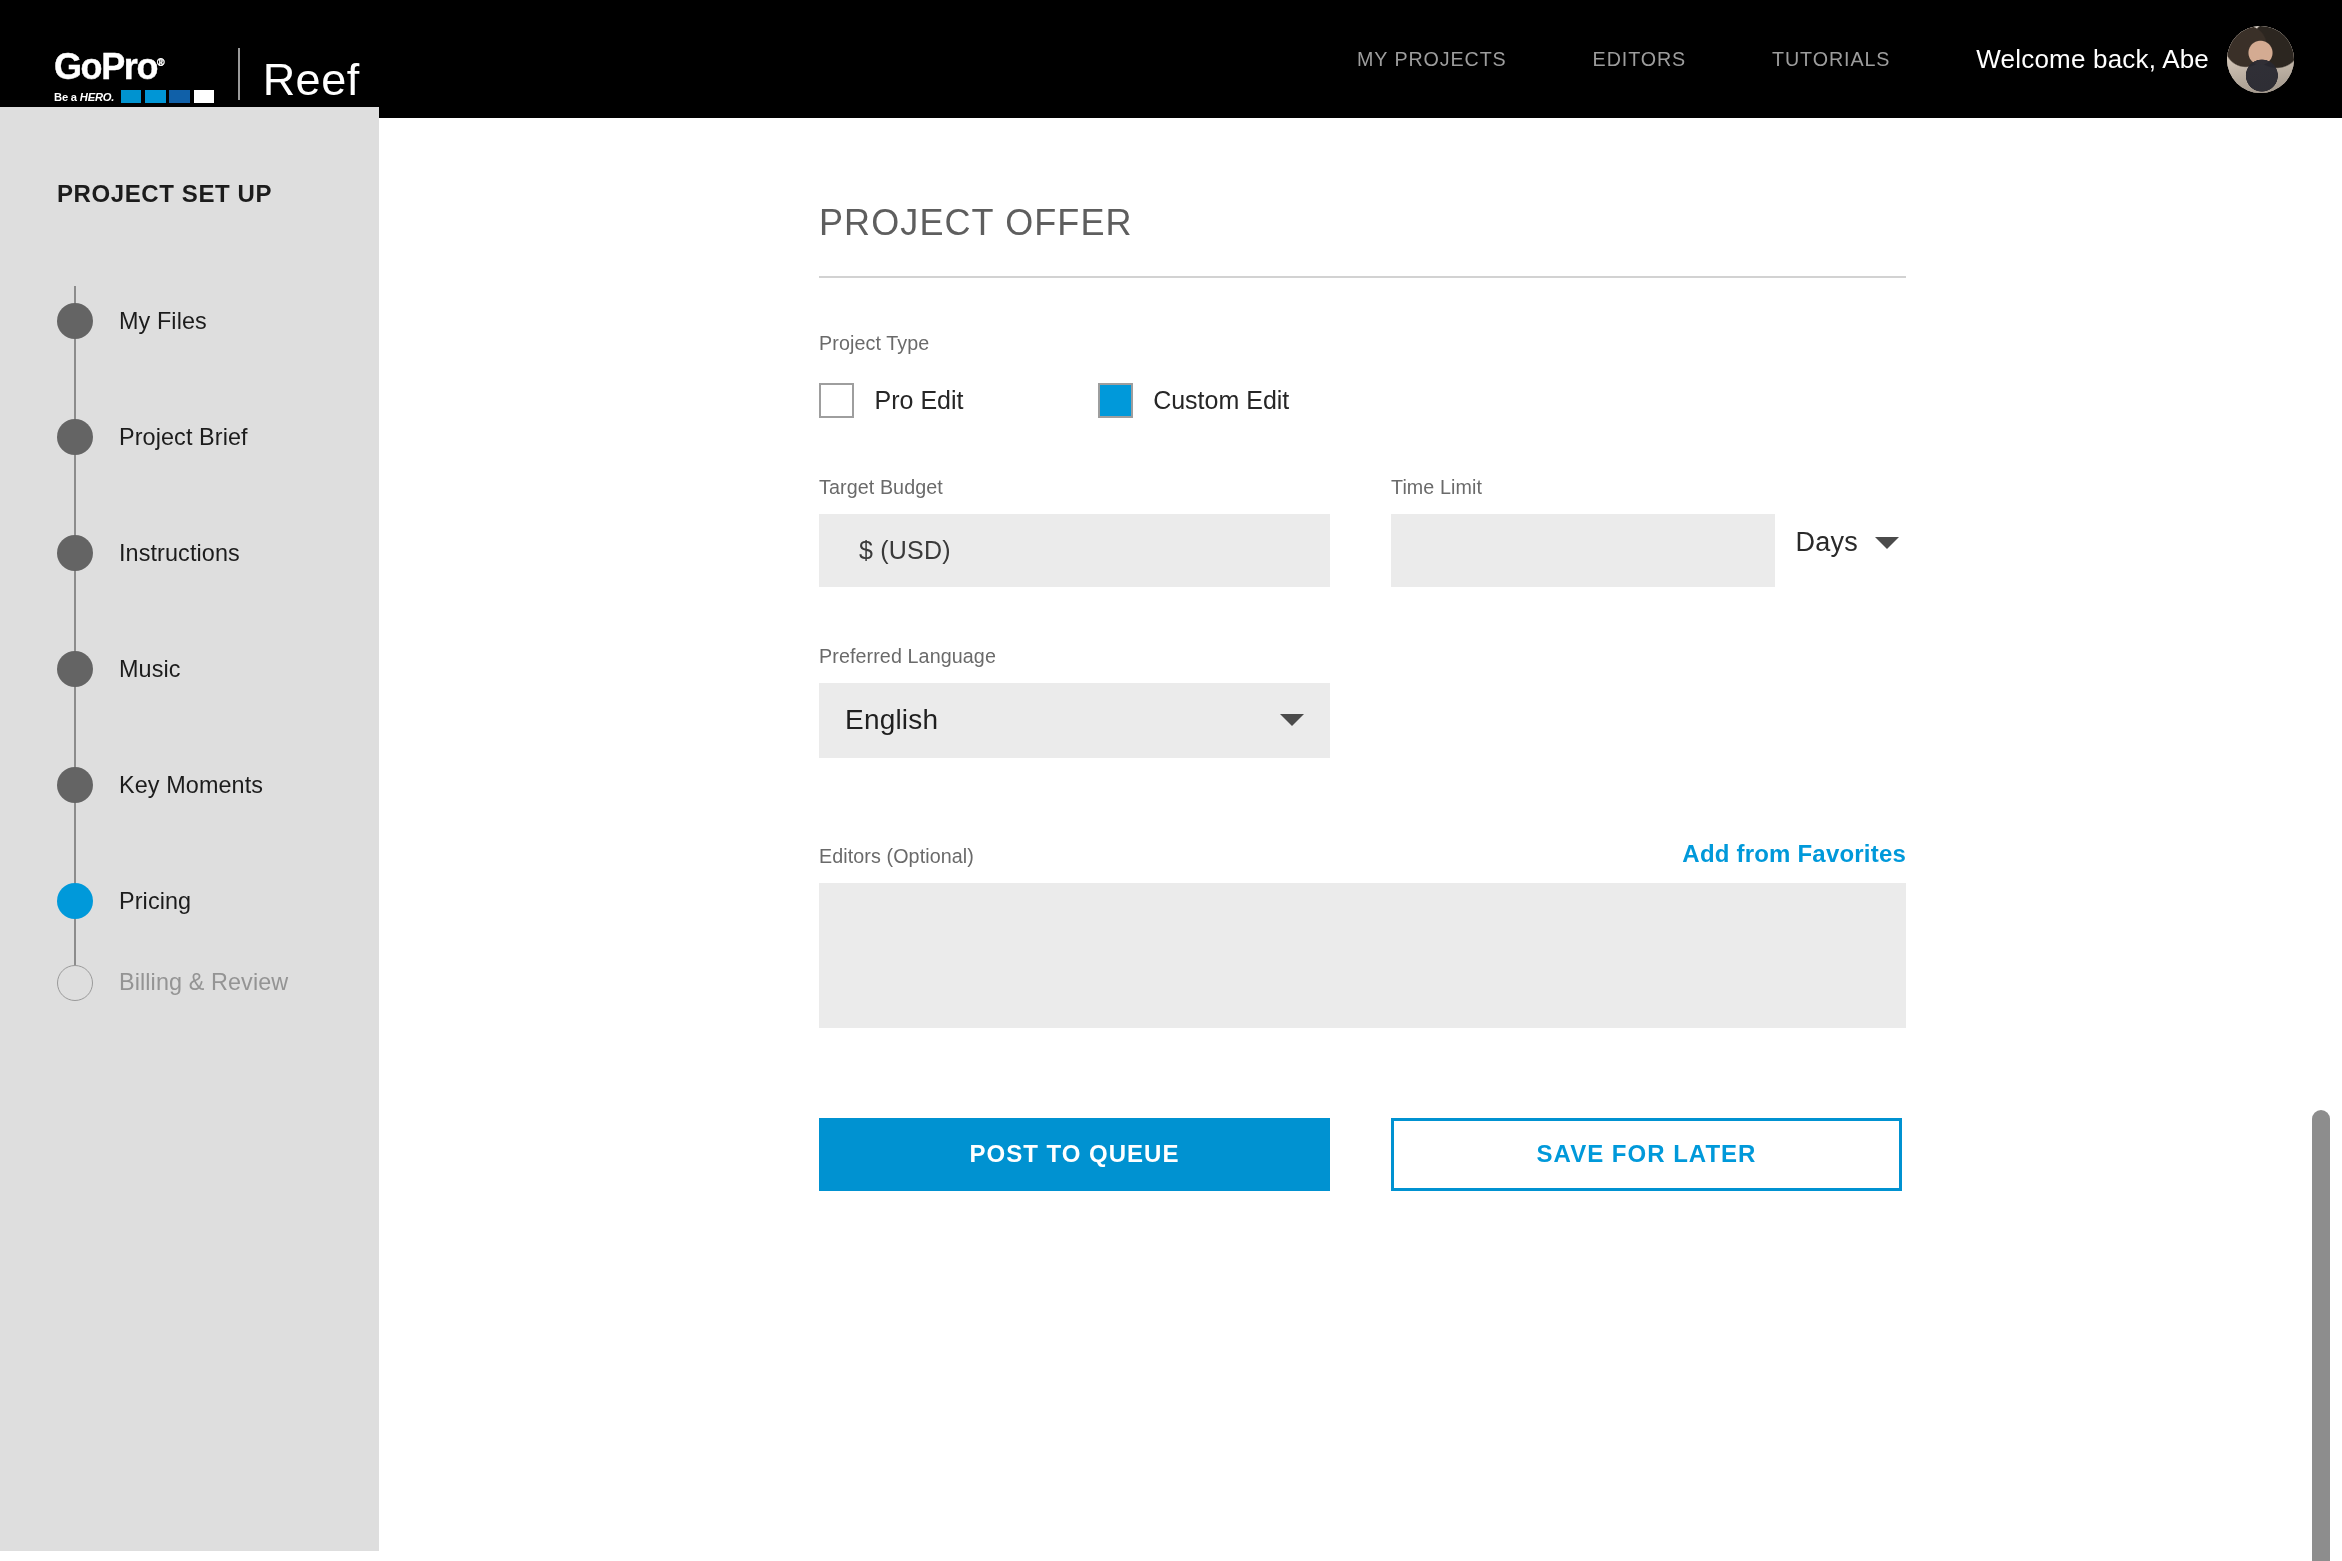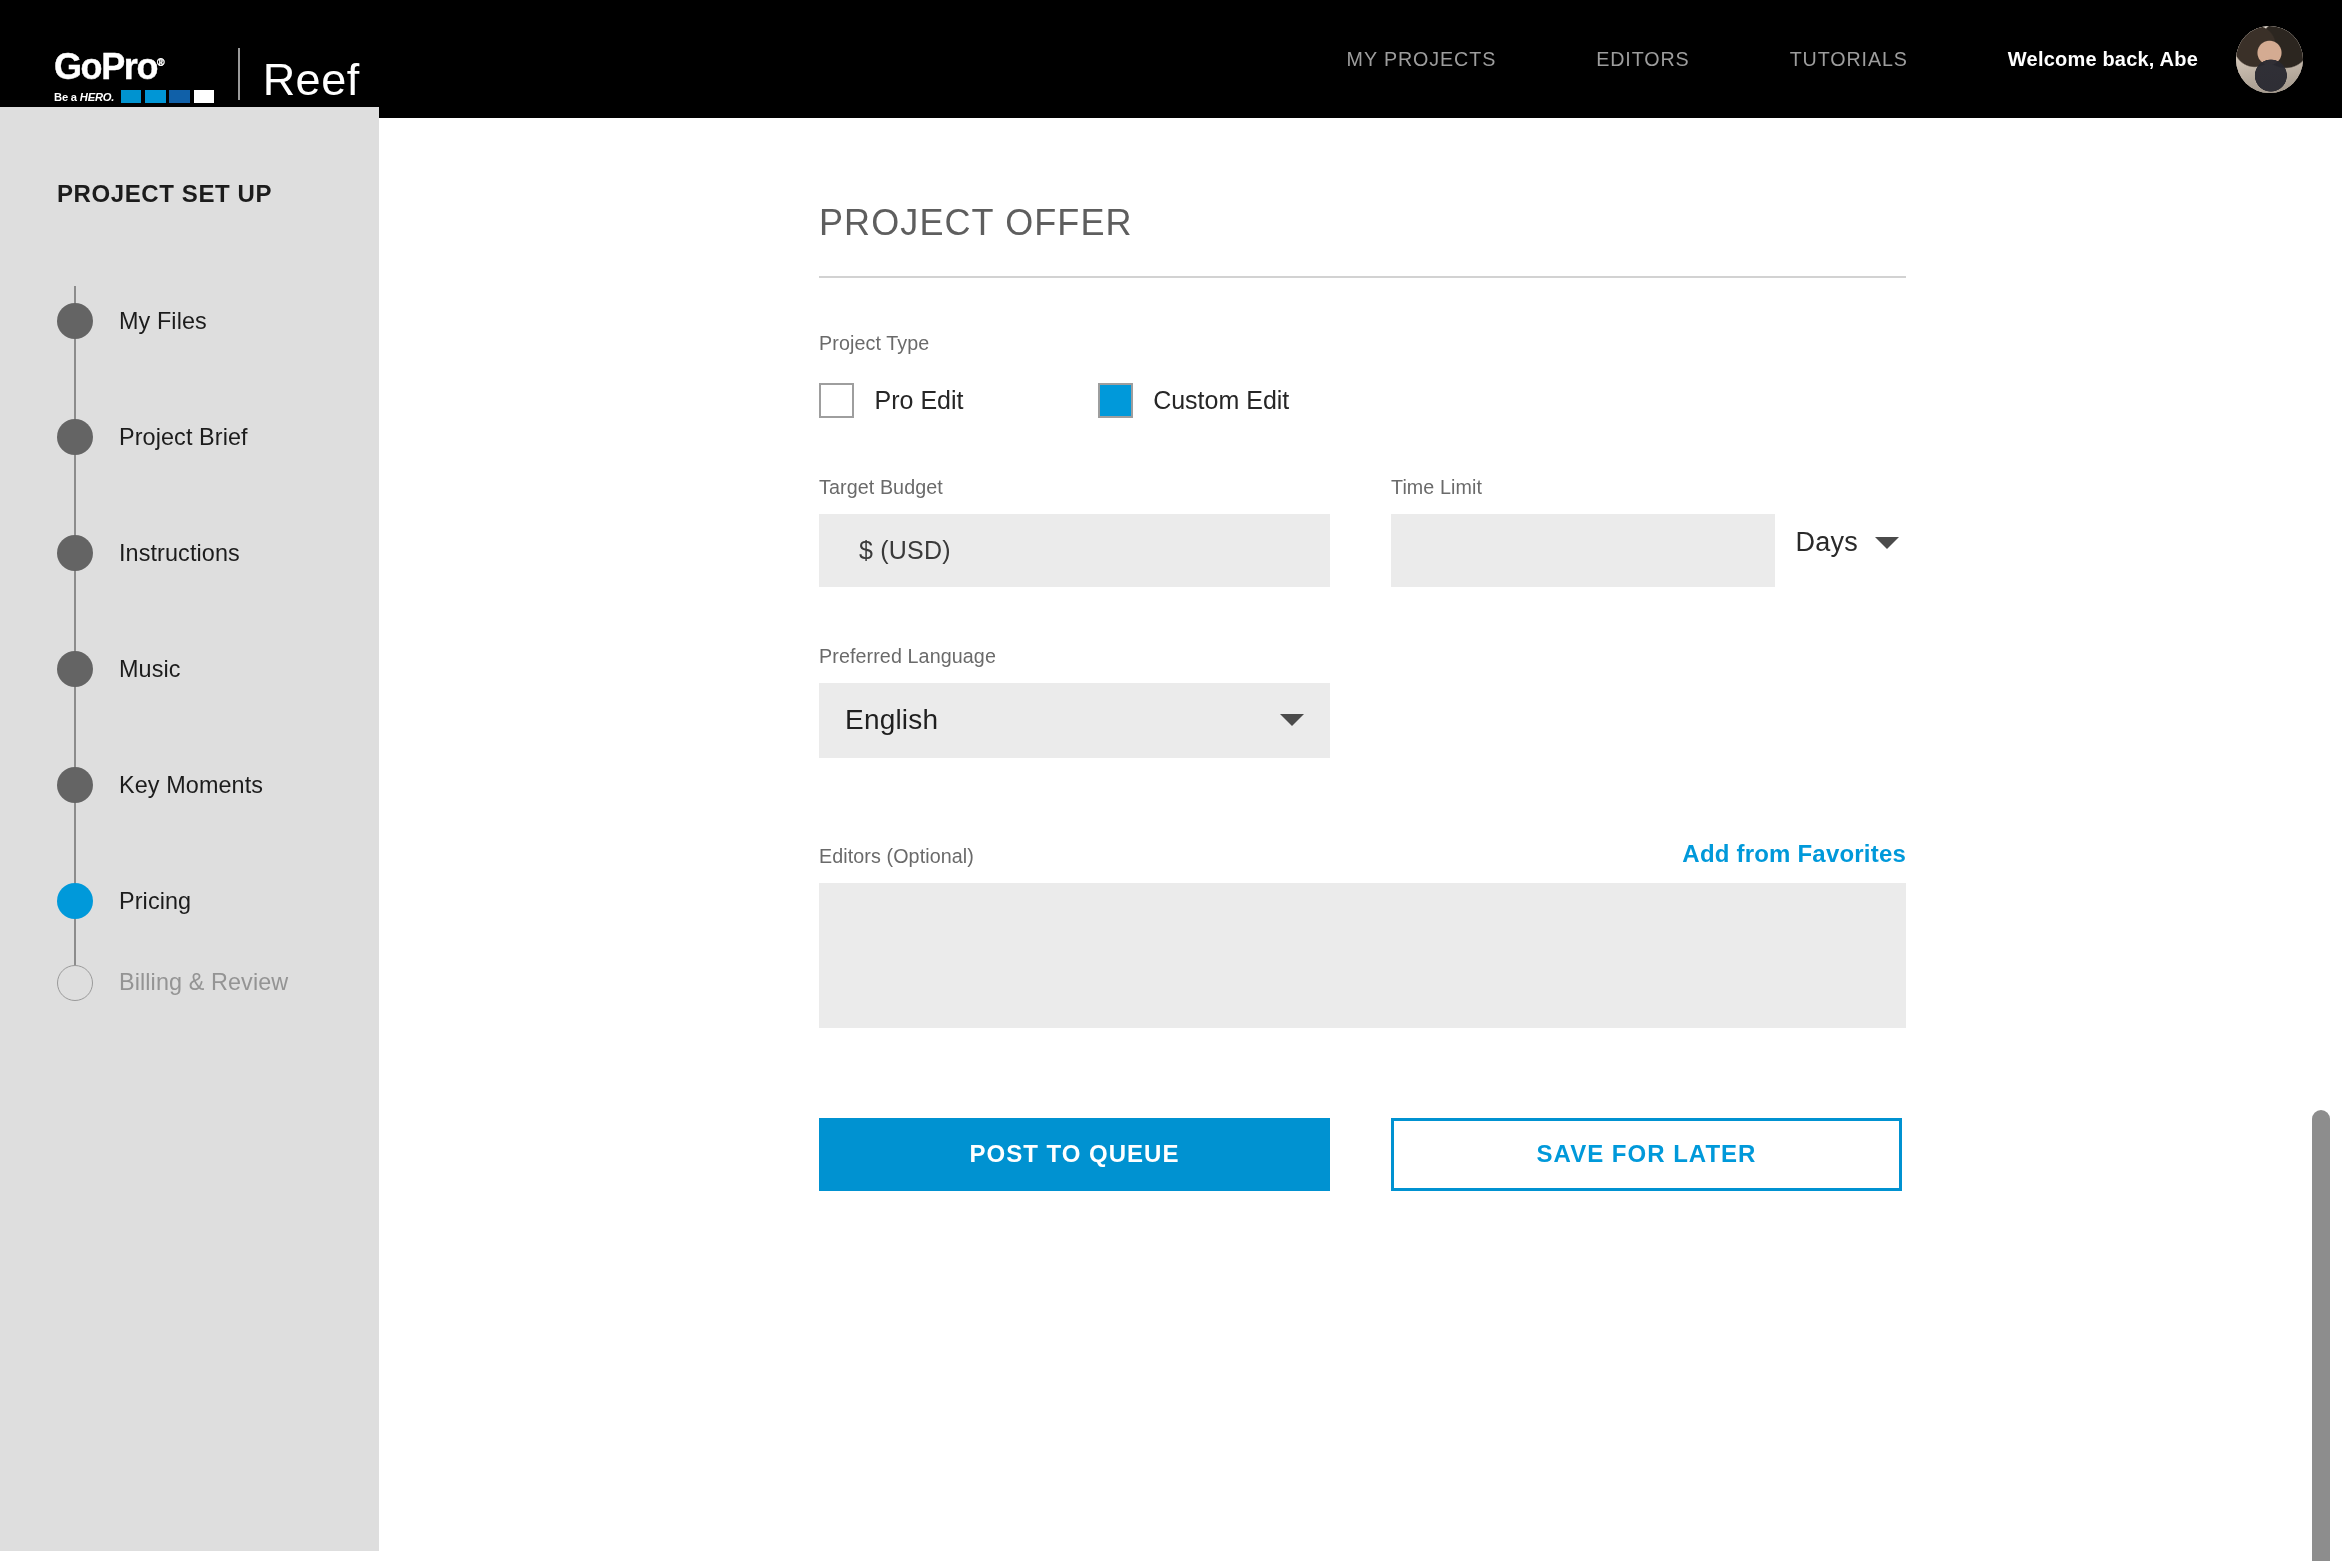--- a/index.html
+++ b/index.html
@@ -76,45 +76,44 @@
     font-size: 45px;
     font-weight: 300;
     color: #ffffff;
     letter-spacing: 0.5px;
     line-height: 45px;
     padding-bottom: 1.9px;
   }
 
   .topnav {
     position: absolute;
-    right: 3px;
+    right: 12px;
     top: 0;
     height: 118px;
     display: flex;
     align-items: center;
     padding-right: 36px;
-    gap: 14px;
   }
   .navlink {
     font-size: 19.7px;
     font-weight: 500;
     letter-spacing: 0.9px;
     color: #9d9d9d;
     text-decoration: none;
     margin-right: 86px;
     white-space: nowrap;
     cursor: pointer;
   }
   .navlink:last-of-type { margin-right: 86px; }
   .welcome {
-    font-size: 20px;
-    font-weight: 700;
+    font-size: 26px;
+    font-weight: 400;
     color: #ffffff;
     letter-spacing: 0.2px;
-    margin-right: 24px;
+    margin-right: 18px;
     white-space: nowrap;
   }
   .avatar {
     width: 67px; height: 67px;
     border-radius: 50%;
     overflow: hidden;
     background: #c8bfb6;
     position: relative;
     flex: none;
     cursor: pointer;

